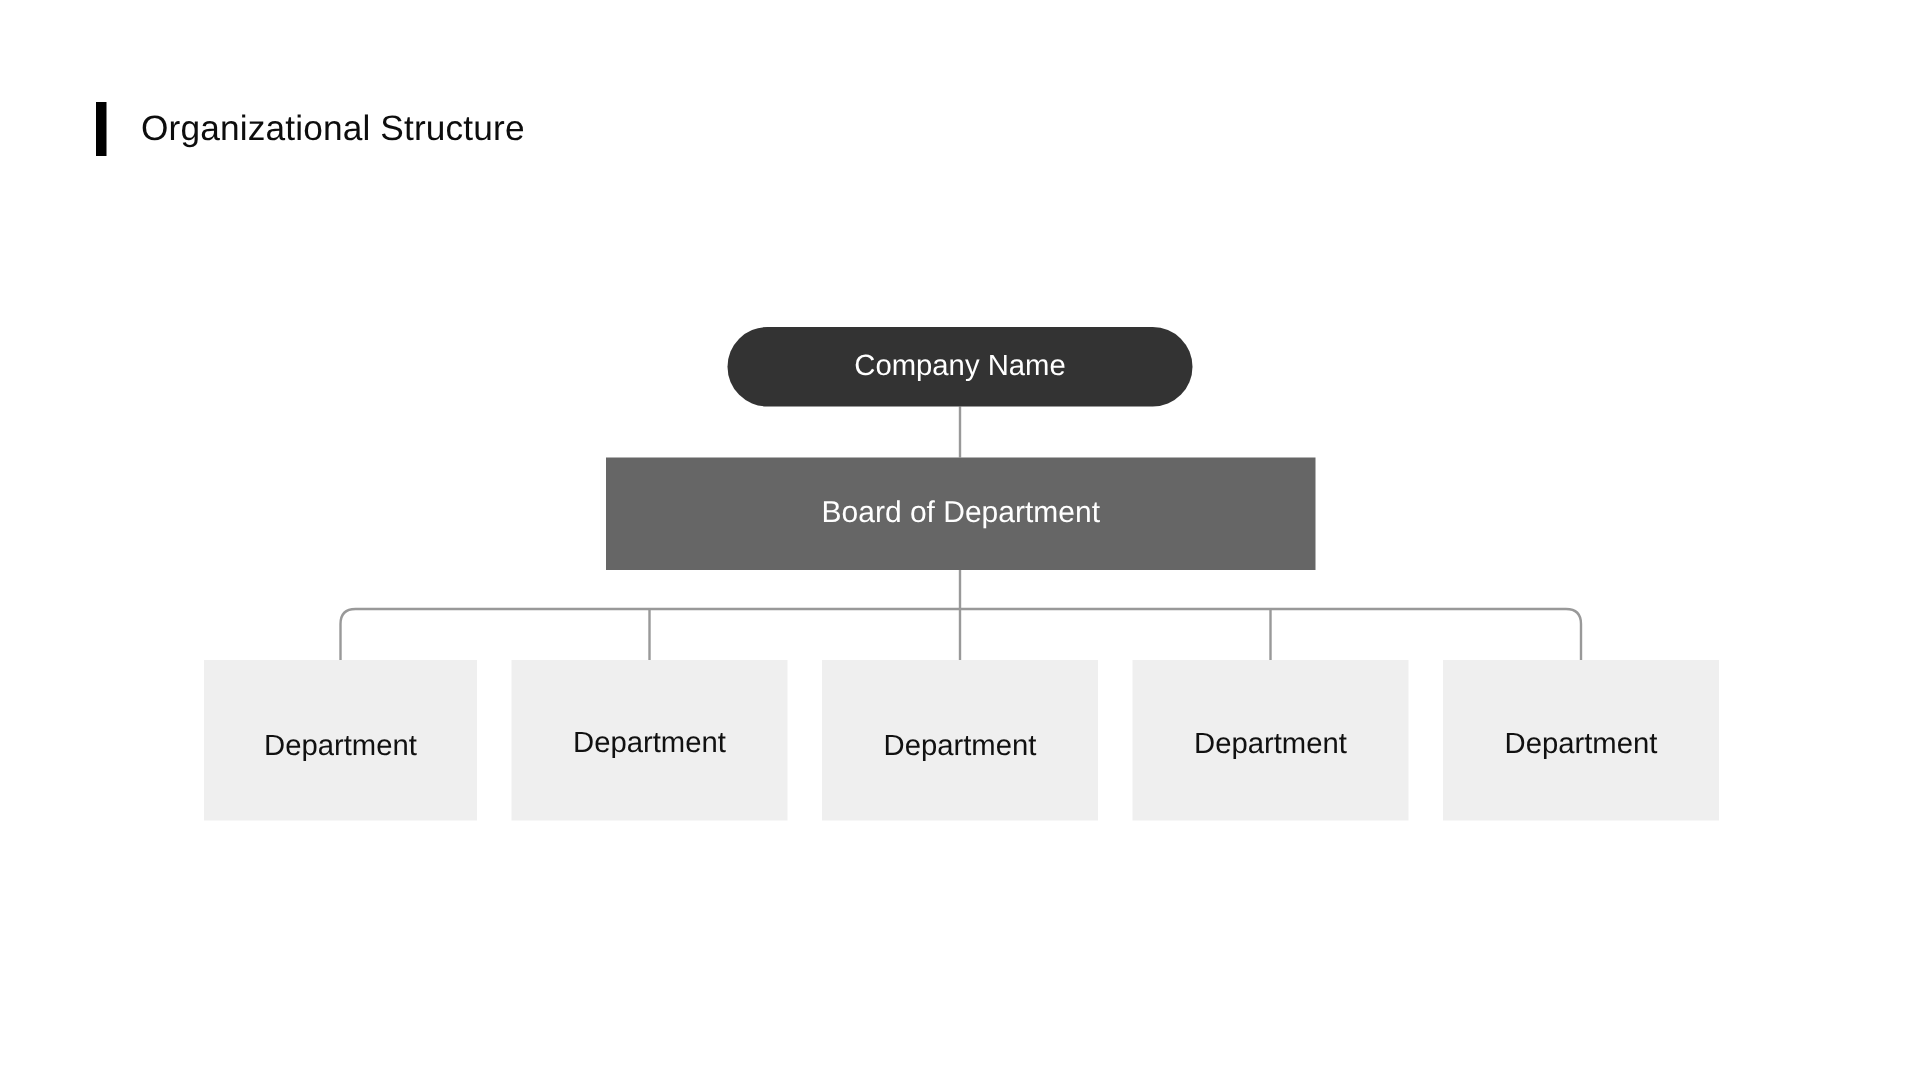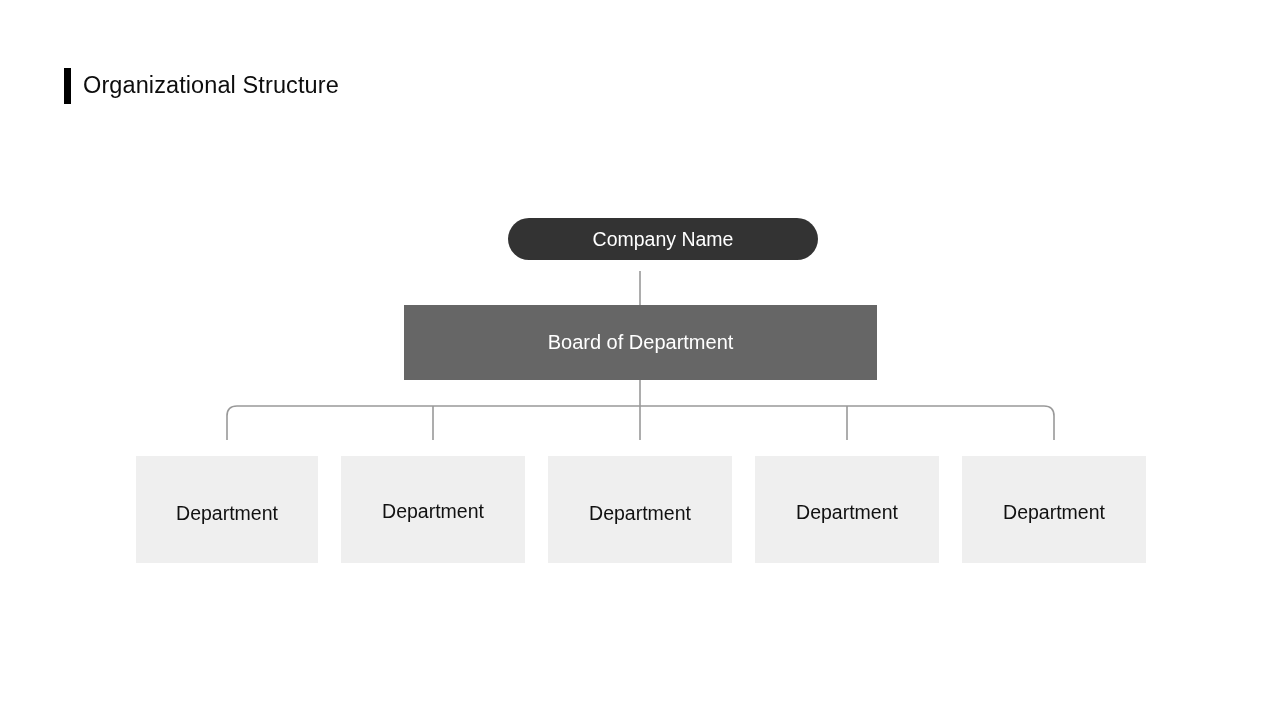--- a/index.html
+++ b/index.html
@@ -26,21 +26,21 @@
     background: #ffffff;
   }
 
   
   .title-row {
     position: absolute;
     left: 64px;
     top: 68px;
     display: flex;
     align-items: center;
-    gap: 12px;
+    gap: 23px;
   }
   .title-accent {
     width: 7px;
     height: 36px;
     background: #000000;
     flex: 0 0 auto;
   }
   .title-text {
     font-size: 23.5px;
     line-height: 1;
@@ -63,43 +63,43 @@
   .node {
     position: absolute;
     box-sizing: border-box;
     display: flex;
     align-items: center;
     justify-content: center;
     text-align: center;
   }
 
   .node-company {
-    left: 508px;
+    left: 485px;
     top: 218px;
     width: 310px;
-    height: 42px;
+    height: 53px;
     background: #333333;
     border-radius: 27px;
     color: #ffffff;
     font-size: 19.5px;
   }
 
   .node-board {
     left: 404px;
     top: 305px;
     width: 473px;
     height: 75px;
     background: #666666;
     border-radius: 0;
     color: #ffffff;
     font-size: 20px;
   }
 
   .node-dept {
-    top: 456px;
+    top: 440px;
     height: 107px;
     background: #efefef;
     border-radius: 0;
     color: #111111;
     font-size: 19.5px;
   }
 
   
   .dept-0 { left: 136px; width: 182px; }
   .dept-1 { left: 341px; width: 184px; }

